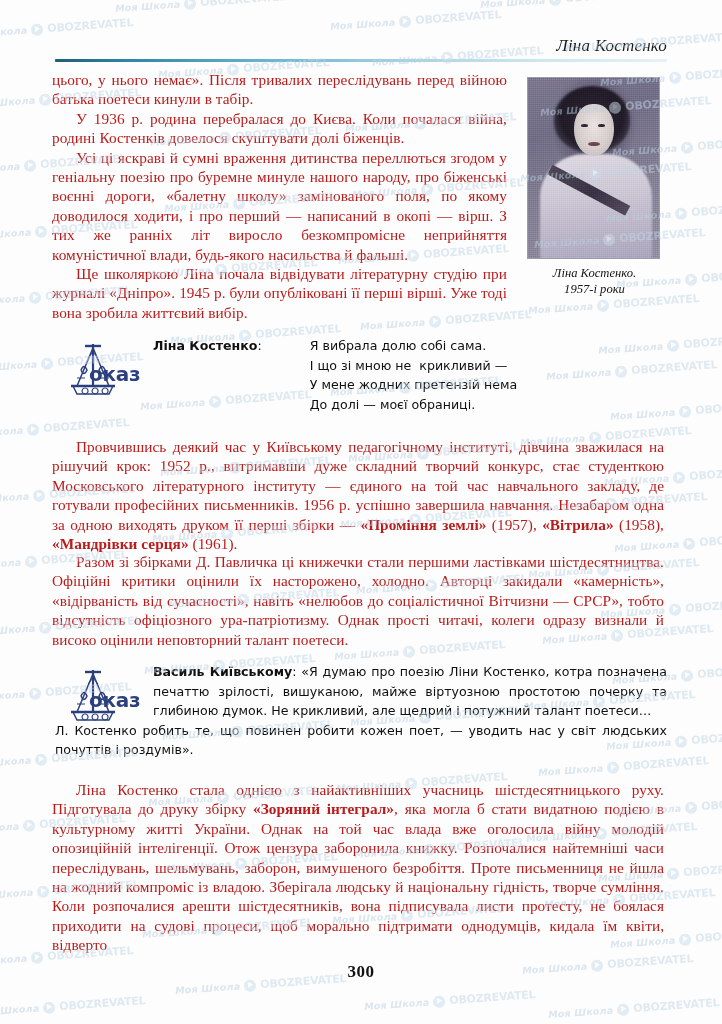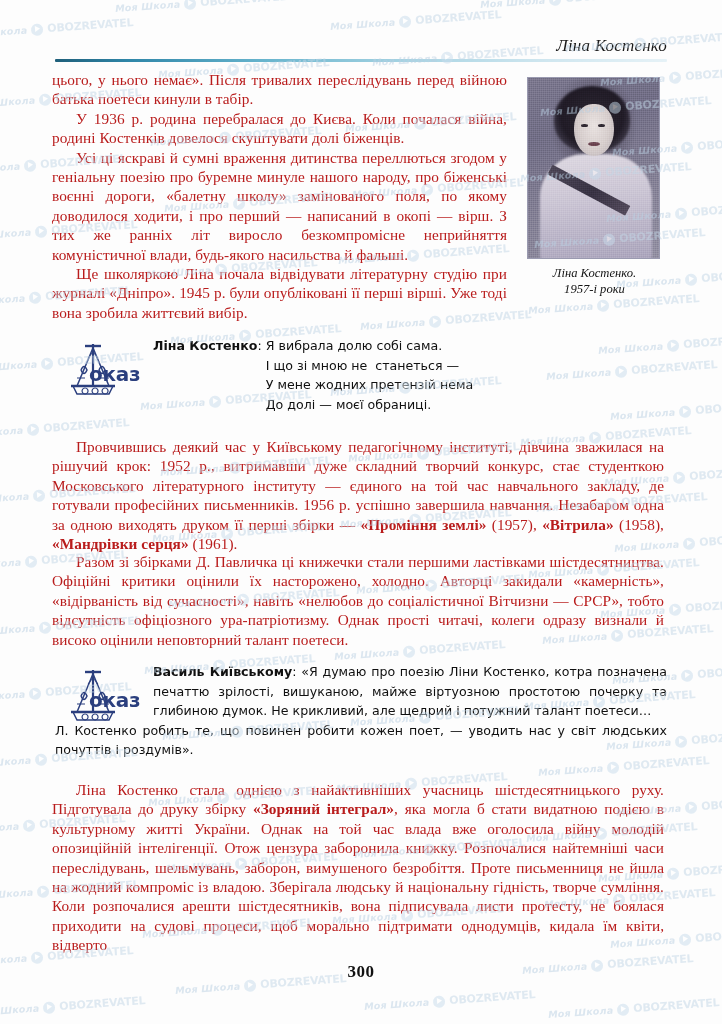--- a/index.html
+++ b/index.html
@@ -264,20 +264,21 @@
     text-align: justify;
   }
   .proof-1 .proof-body { padding-left: 98px; }
   .proof-2 .proof-body-indent { padding-left: 98px; }
   .proof-2 .proof-body-full { padding-left: 0; }
 
   .proof-speaker { font-weight: bold; }
   .verse-block {
     display: inline-block;
     vertical-align: top;
+    margin-left: 44px;
   }
   .verse-line { display: block; white-space: pre; }
 
   
   .folio {
     position: absolute;
     left: 0;
     top: 962px;
     width: 722px;
     text-align: center;
@@ -341,21 +342,21 @@
             <path d="M50 52 a 3 3 0 1 0 0.1 0" stroke-width="1.2"></path>
             <path d="M22 42 L30 42 M46 42 L54 42" stroke-width="1.1"></path>
             <path d="M38 16 l -5 6 M38 16 l 5 6" stroke-width="1"></path>
           </g>
         </svg>
         <span class="word">оказ</span>
       </div>
       <div class="proof-body">
         <span class="proof-speaker">Ліна Костенко</span><span>:</span>&nbsp;<span class="verse-block">
           <span class="verse-line">Я вибрала долю собі сама.</span>
-          <span class="verse-line">І що зі мною не  станеться —</span>
+          <span class="verse-line">І що зі мною не  крикливий —</span>
           <span class="verse-line">У мене жодних претензій нема</span>
           <span class="verse-line">До долі — моєї обраниці.</span>
         </span>
       </div>
     </div>
 
     <div class="col p-full-1">
       <p><span>Провчившись деякий час у Київському педагогічному інституті, дівчина зважилася на рішучий крок: 1952 р., витримавши дуже складний творчий конкурс, стає студенткою Московського літературного інституту — єдиного на той час навчального закладу, де готували професійних  письменників. 1956 р. успішно завершила навчання. Незабаром одна за одною виходять друком її перші збірки — </span><b>«Проміння землі»</b><span> (1957), </span><b>«Вітрила»</b><span> (1958), </span><b>«Мандрівки серця»</b><span> (1961).</span></p>
     </div>
 

